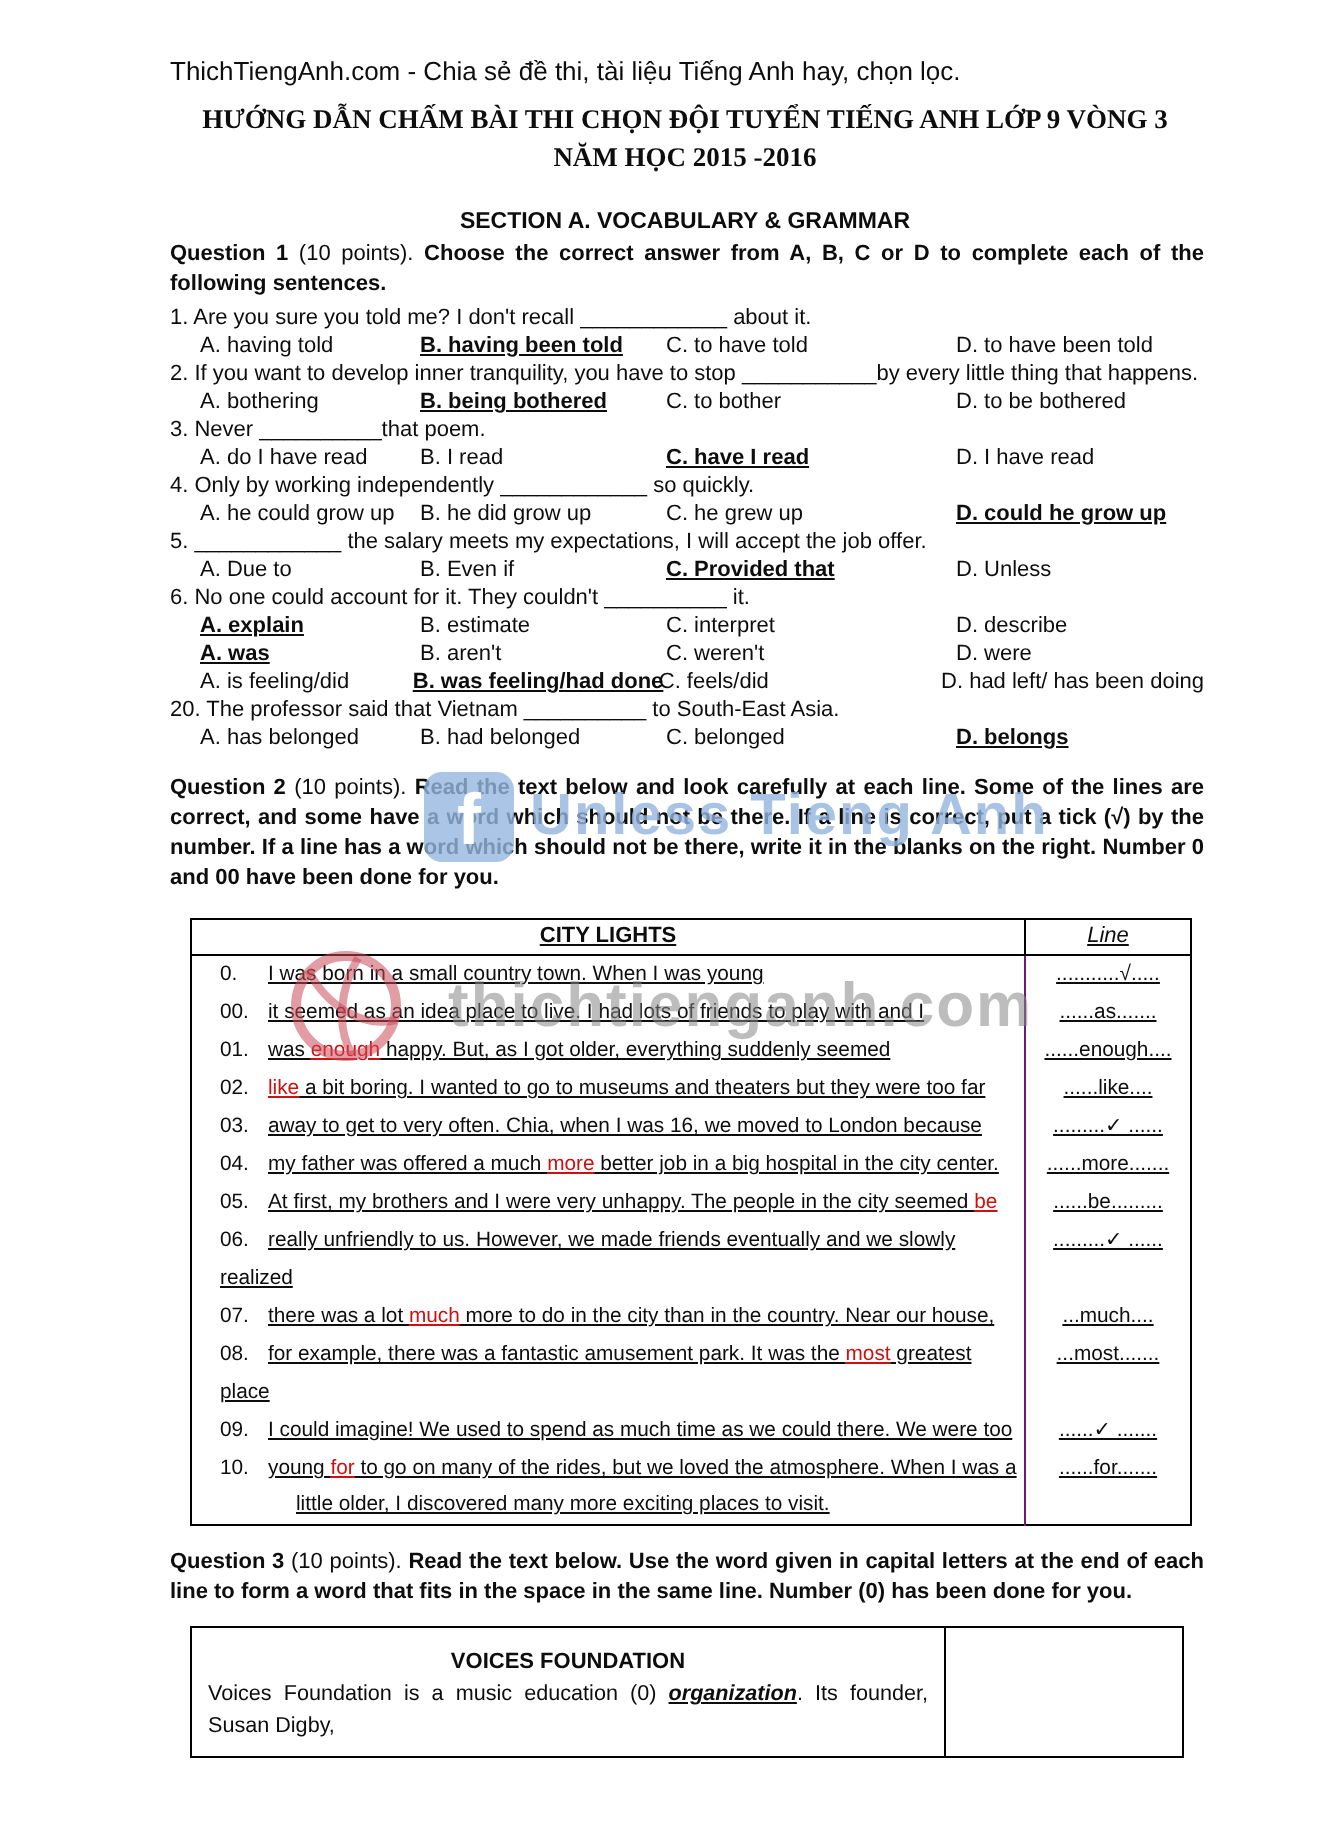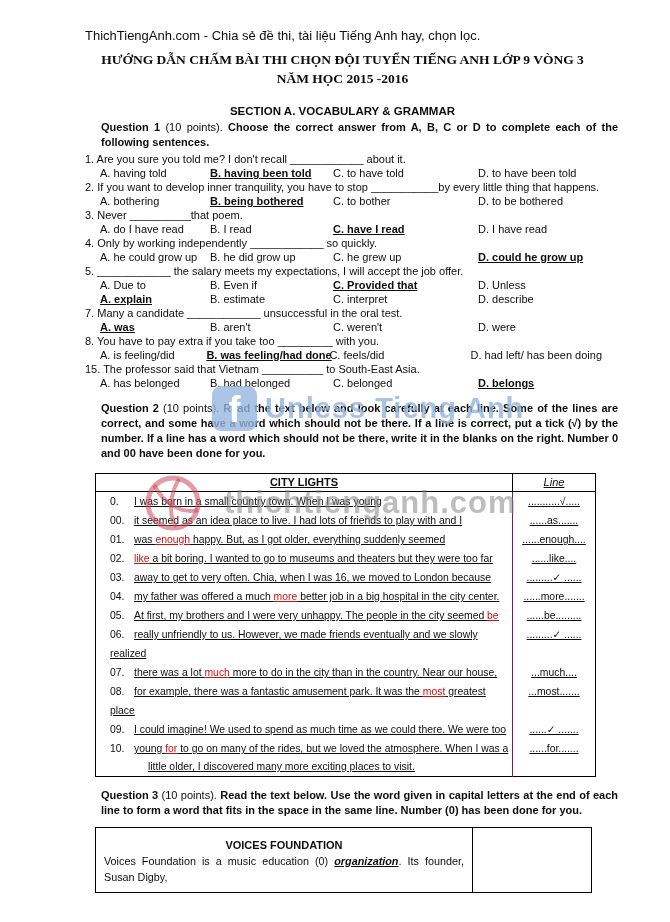--- a/index.html
+++ b/index.html
@@ -8,21 +8,21 @@
     position:relative; width:670px; height:922px; margin:0 auto;
     background:#ffffff; color:#0d0d0d; overflow:hidden;
   }
   .content { padding:28px 70px 0 85px; }
 
   .site-line { text-align:left; font-size:13px; }
   .doc-title { margin-top:7px; text-align:center; font-family:"Liberation Serif", serif;
                font-weight:bold; font-size:13.5px; line-height:19px; }
   .section-heading { margin-top:17px; text-align:center; font-weight:bold; font-size:11.5px; }
 
-  .q-intro { margin-top:3px; font-size:11px; line-height:15px; text-align:justify; width:517px;margin-left:16px; }
+  .q-intro { margin-top:3px; font-size:11px; line-height:15px; text-align:justify; width:517px; }
   .q-intro .b { font-weight:bold; }
   .q-intro .r { font-weight:bold; }
   .q-intro .pts { font-weight:normal; }
 
   .mcq { margin-top:2px; width:517px; }
   .mcq-stem { font-size:11px; line-height:14px; white-space:nowrap; }
   .mcq-opts { display:flex; padding-left:15px; font-size:11px; line-height:14px; white-space:nowrap;justify-content:center; }
   .opt-a { width:110px; } .opt-b { width:123px; } .opt-c { width:117px; } .opt-d { flex:1;padding-left:28px; }
   .correct { font-weight:bold; text-decoration:underline; }
 
@@ -140,53 +140,52 @@
         <div class="mcq-stem">5. ____________ the salary meets my expectations, I will accept the job offer.</div>
         <div class="mcq-opts">
           <span class="opt-a">A. Due to</span>
           <span class="opt-b">B. Even if</span>
           <span class="opt-c correct">C. Provided that</span>
           <span class="opt-d">D. Unless</span>
         </div>
       </div>
 
       <div>
+        <div class="mcq-stem">6. No one could account for it. They couldn't __________ it.</div>
         <div class="mcq-opts">
           <span class="opt-a correct">A. explain</span>
           <span class="opt-b">B. estimate</span>
           <span class="opt-c">C. interpret</span>
           <span class="opt-d">D. describe</span>
         </div>
       </div>
 
       <div>
-        <div class="mcq-stem">7. Many a candidate ____________ unsuccessful in the oral test.</div>
         <div class="mcq-opts">
           <span class="opt-a correct">A. was</span>
           <span class="opt-b">B. aren't</span>
           <span class="opt-c">C. weren't</span>
           <span class="opt-d">D. were</span>
         </div>
       </div>
 
       <div>
-        <div class="mcq-stem">8. You have to pay extra if you take too _________ with you.</div>
       </div>
 
       <div>
         <div class="mcq-opts">
           <span class="opt-a">A. is feeling/did</span>
           <span class="opt-b correct">B. was feeling/had done</span>
           <span class="opt-c">C. feels/did</span>
           <span class="opt-d">D. had left/ has been doing</span>
         </div>
       </div>
 
       <div>
-        <div class="mcq-stem">15. The professor said that Vietnam __________ to South-East Asia.</div>
+        <div class="mcq-stem">20. The professor said that Vietnam __________ to South-East Asia.</div>
         <div class="mcq-opts">
           <span class="opt-a">A. has belonged</span>
           <span class="opt-b">B. had belonged</span>
           <span class="opt-c">C. belonged</span>
           <span class="opt-d correct">D. belongs</span>
         </div>
       </div>
 
     </div>
 

